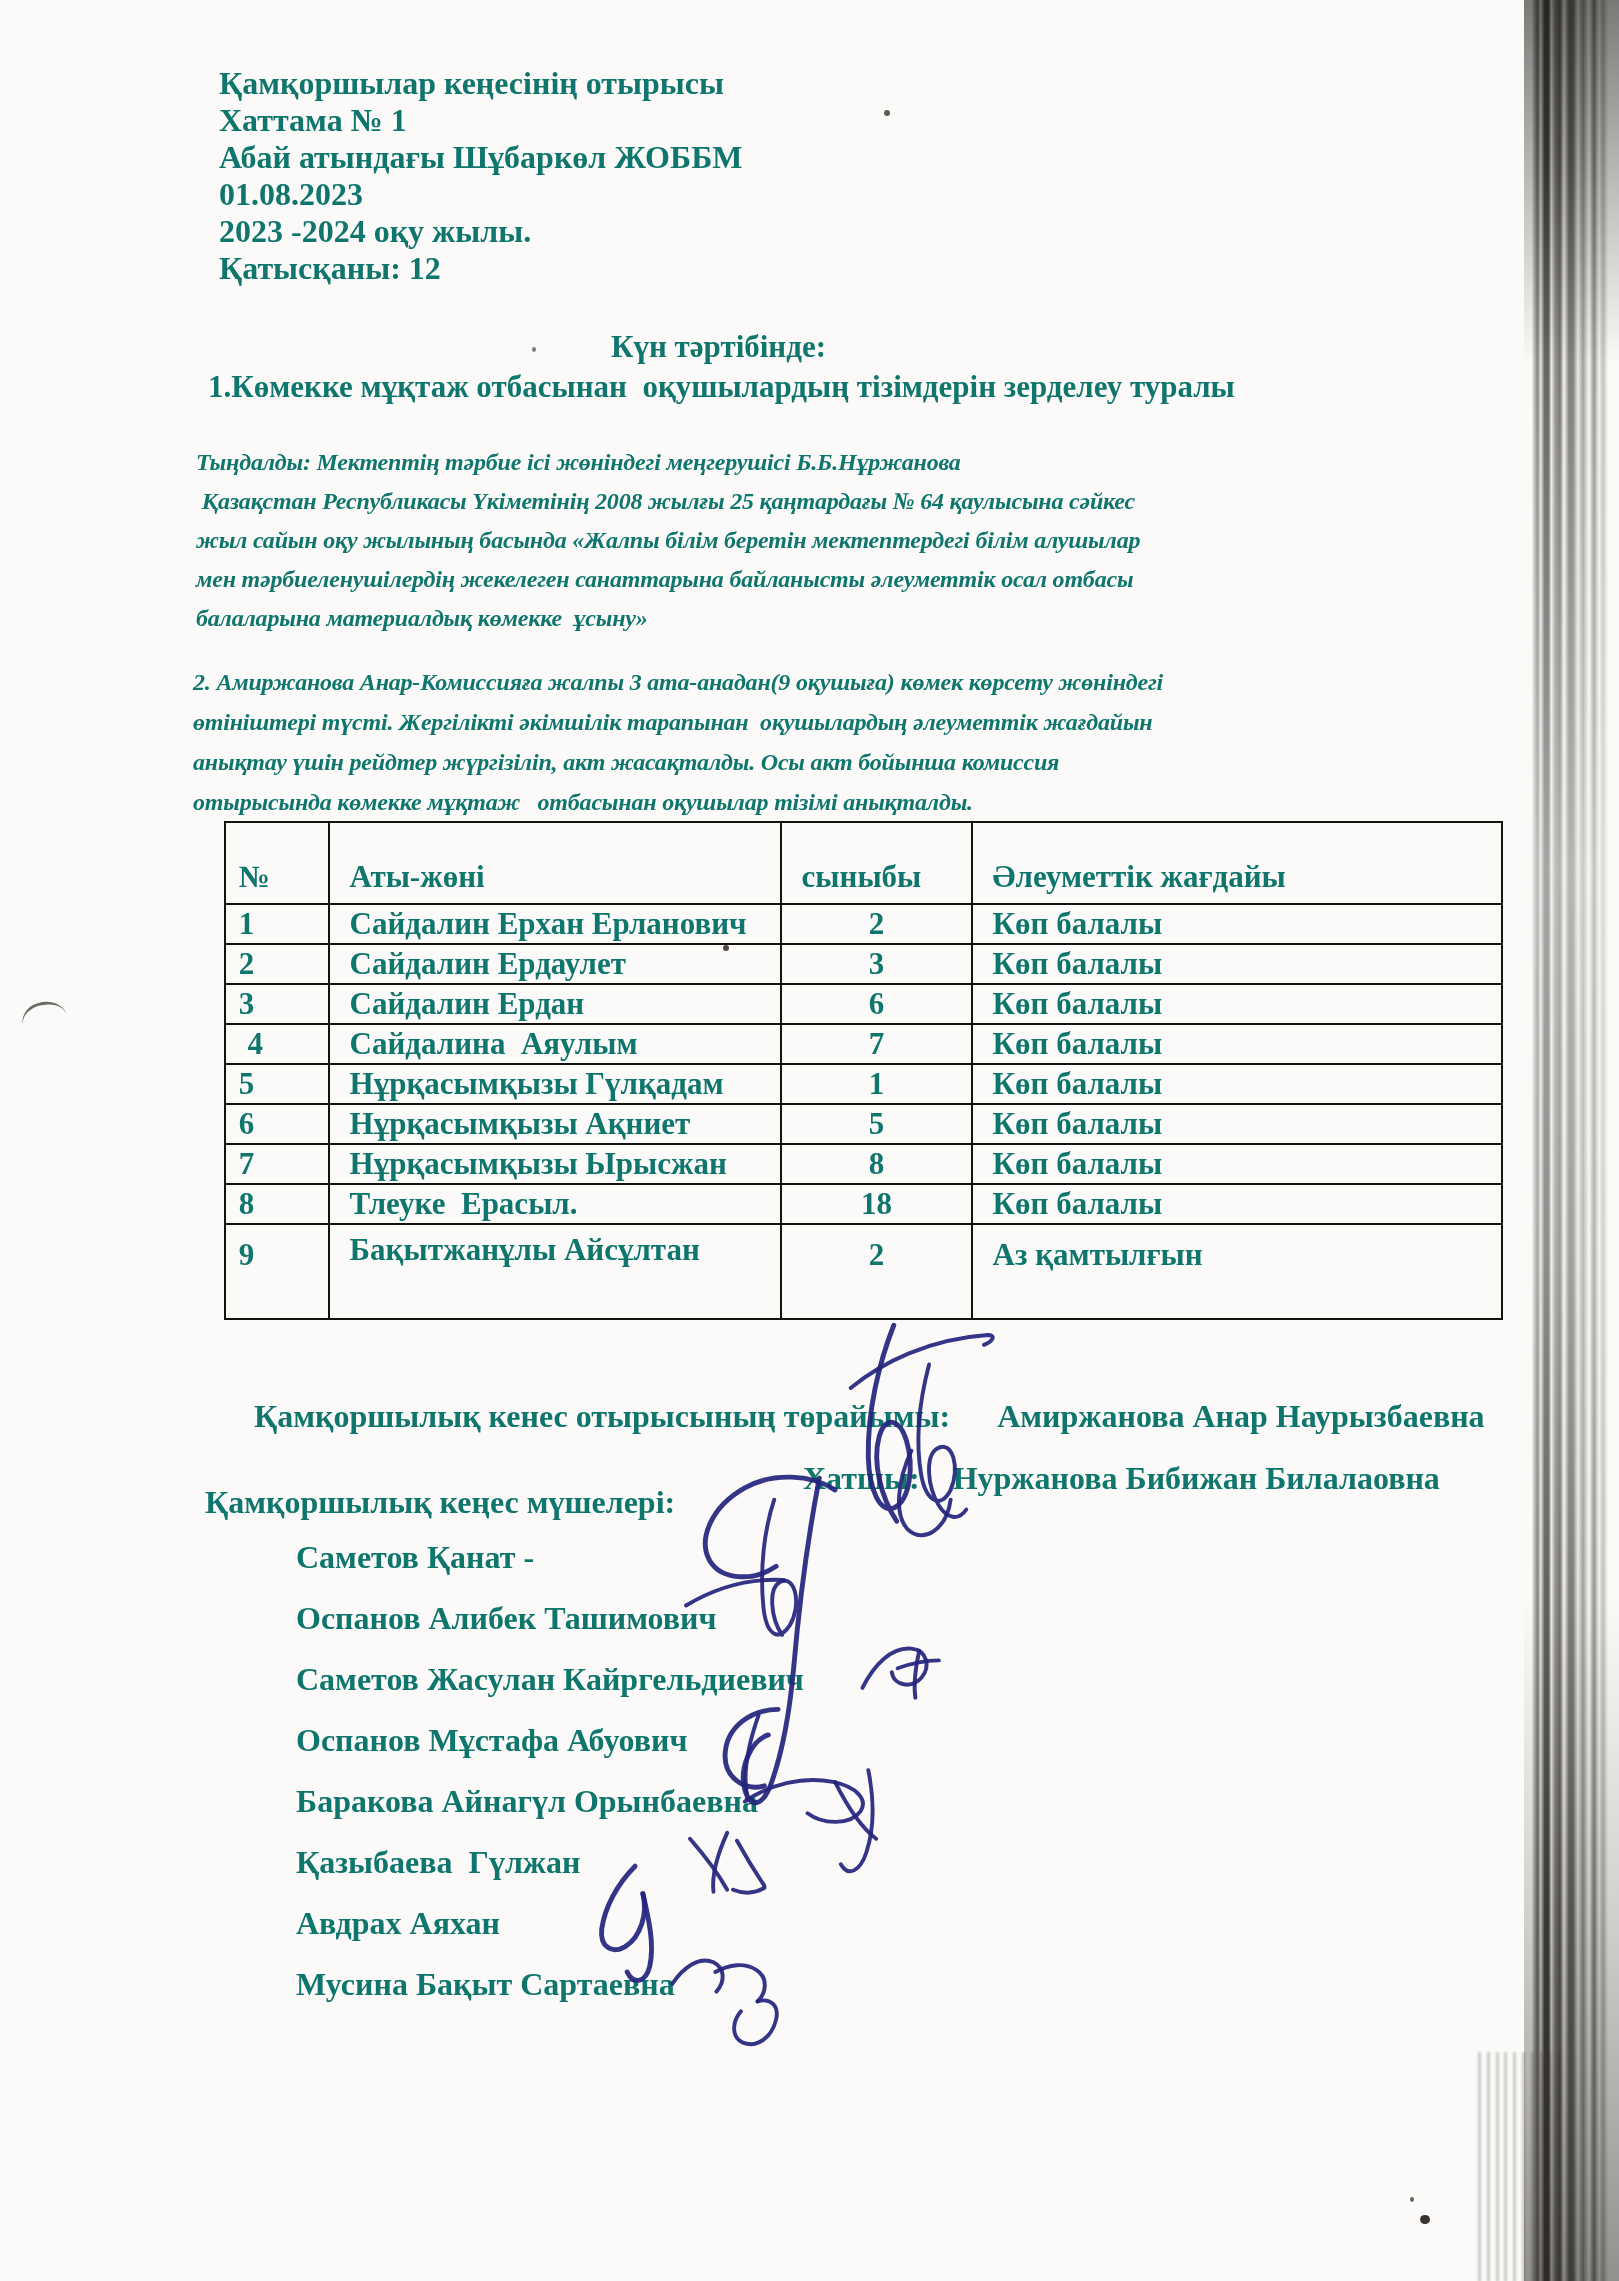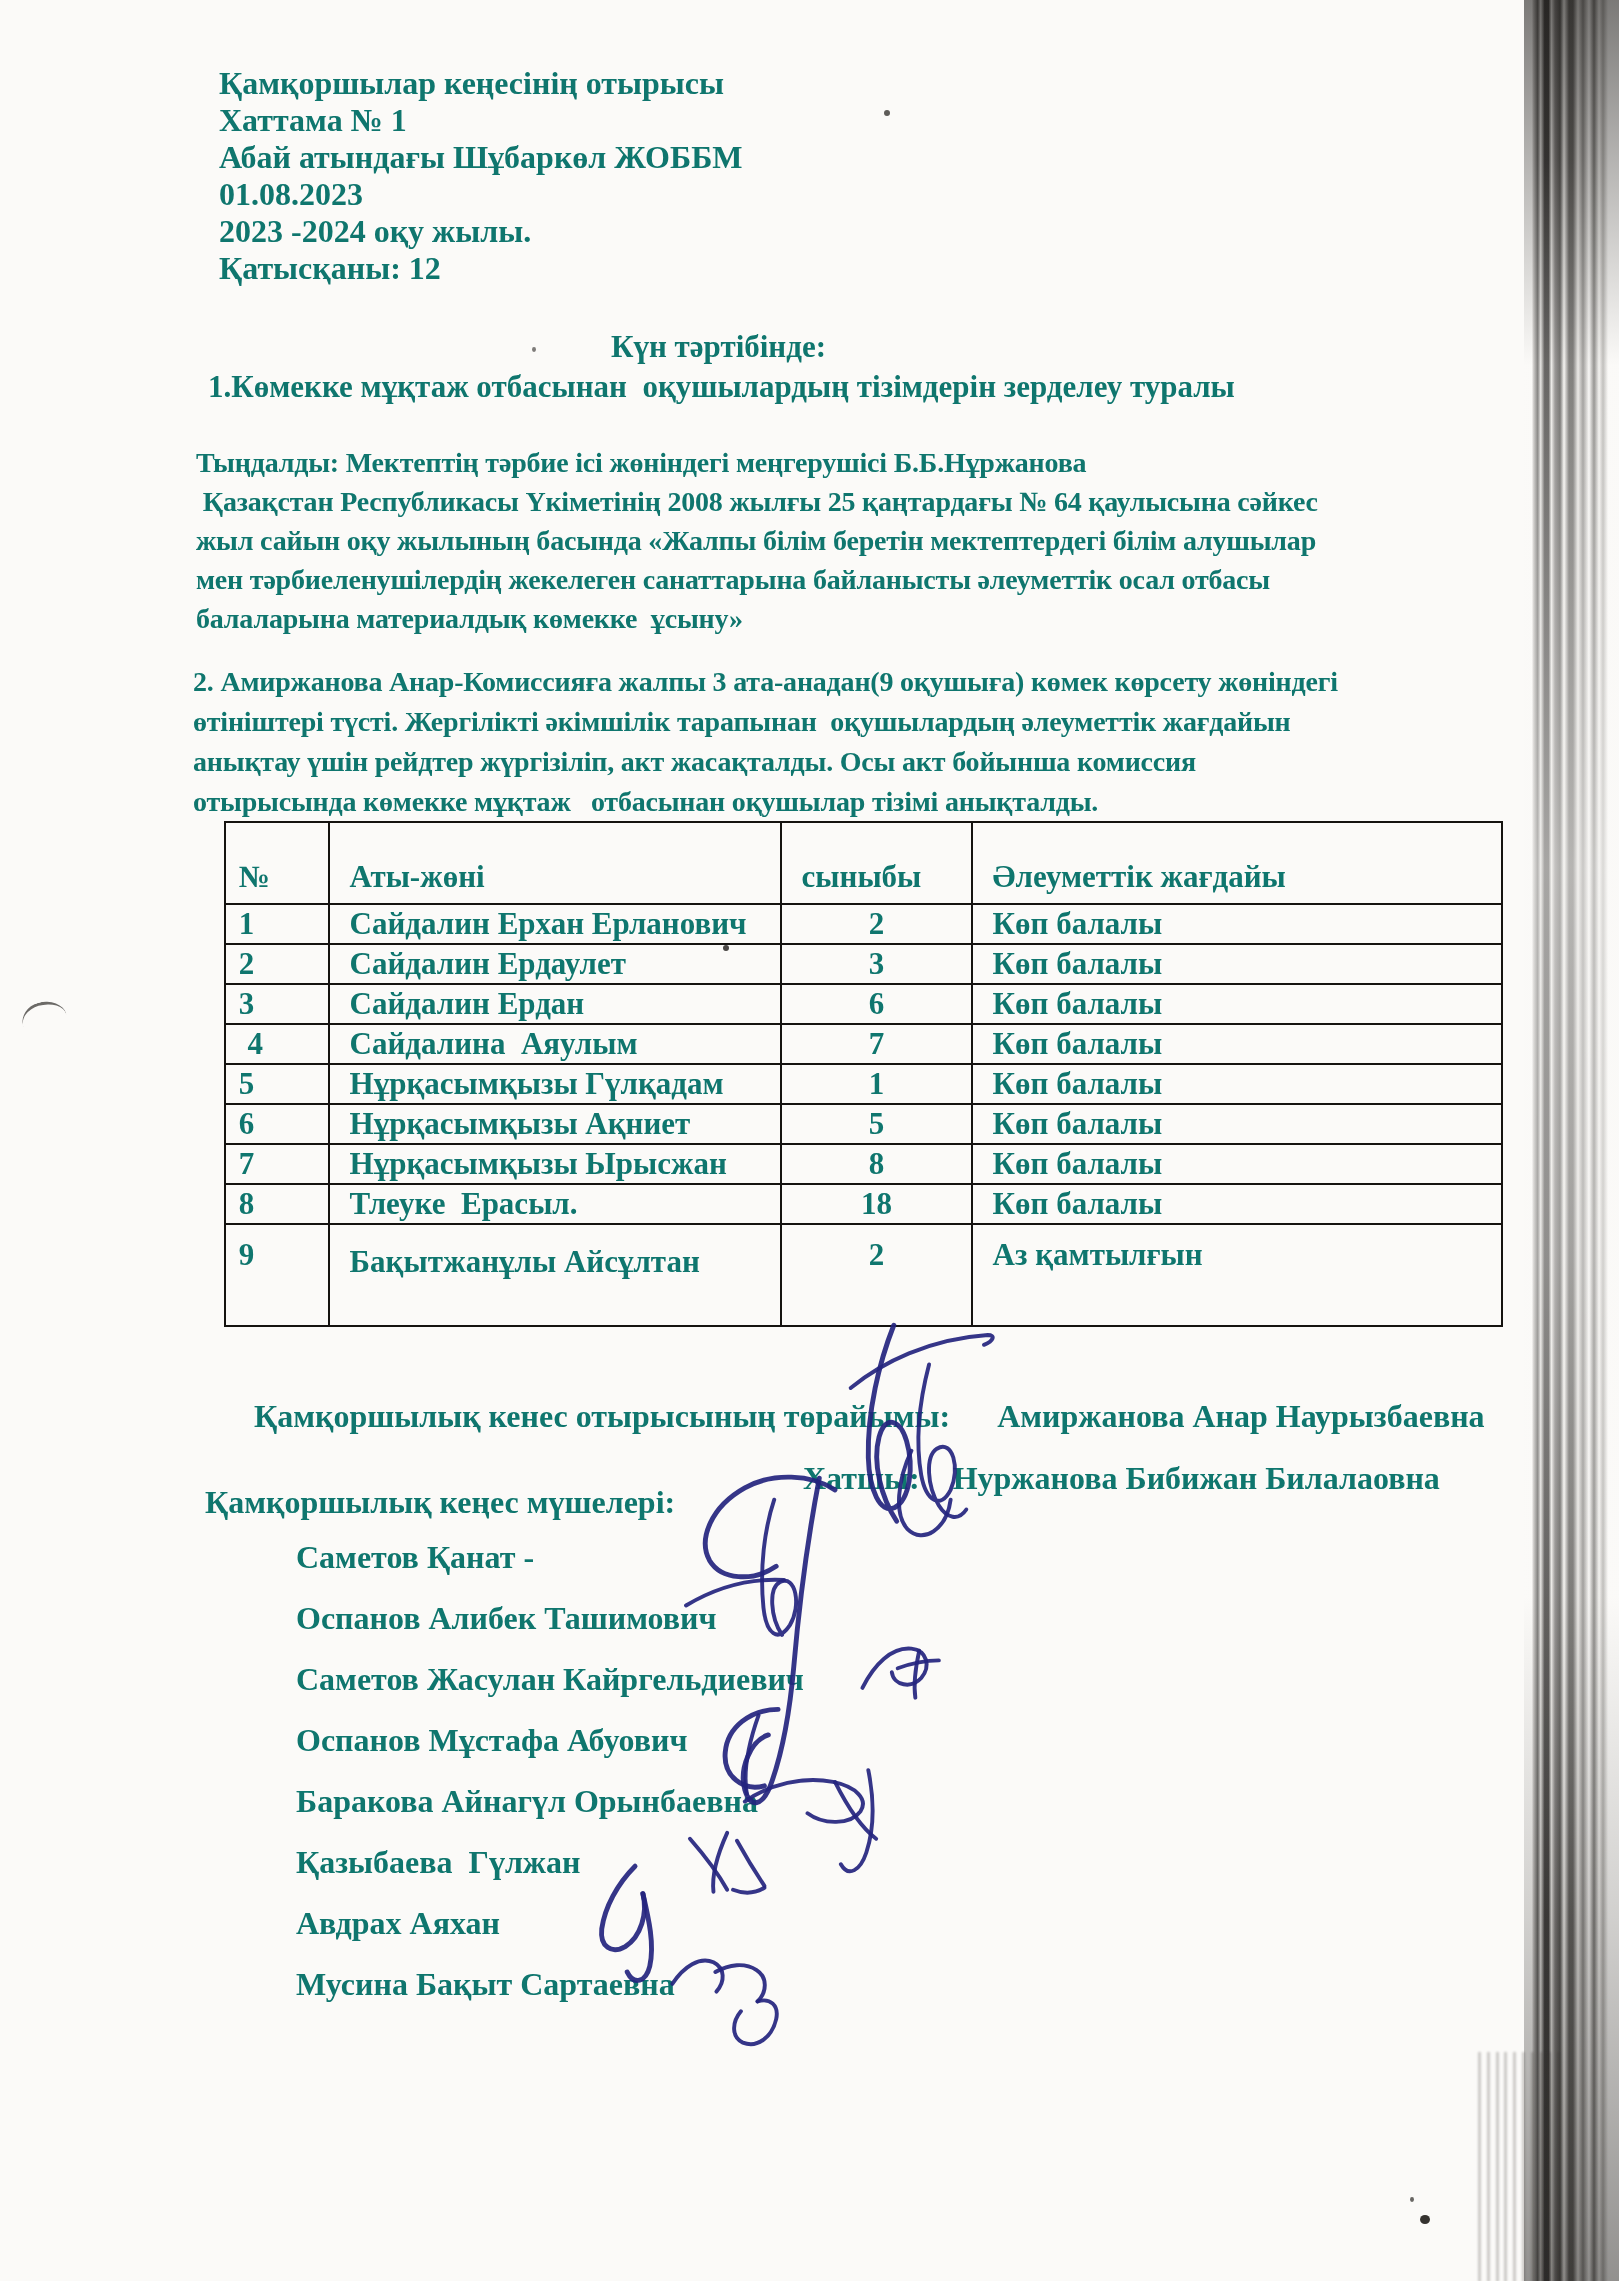--- a/index.html
+++ b/index.html
@@ -10,40 +10,40 @@
     overflow:hidden;
     font-family:"Liberation Serif","DejaVu Serif",serif;
     font-weight:700;
     color:#0f766e;
   }
   .abs{position:absolute;}
   .pre{white-space:pre;}
   .hdr-block{left:219px;top:65px;font-size:32px;line-height:37px;}
   .agenda-title{left:0;top:329px;width:1437px;text-align:center;font-size:31px;}
   .agenda-item{left:208px;top:369px;font-size:31px;}
-  .para{font-size:28px;letter-spacing:-0.2px;line-height:39px;}
+  .para{font-size:24px;letter-spacing:-0.2px;line-height:39px;font-style:italic;}
   .para1{left:196px;top:443px;}
   .para2{left:193px;top:662px;line-height:40px;}
 
   table.doc{
     position:absolute;left:224px;top:821px;
     width:1277px;border-collapse:collapse;table-layout:fixed;
   }
   table.doc th,table.doc td{
     border:2.9px solid #151310;
     font-size:31px;font-weight:700;
     overflow:hidden;white-space:pre;
   }
   table.doc th{height:72px;vertical-align:bottom;text-align:left;padding:0 0 7.8px 19.6px;font-weight:700;}
   table.doc th.c-num{padding-left:12.7px;}
   table.doc td{height:38px;vertical-align:middle;padding:0 0 0 19.6px;text-align:left;}
   table.doc td.c-num{padding-left:12.7px;}
   table.doc td.c-grade{text-align:center;padding:0;}
   table.doc tr.last td{height:81px;vertical-align:top;padding-top:11.8px;}
-  table.doc tr.last td.c-name{padding-top:19px;margin-left:44px;}
+  table.doc tr.last td.c-name{padding-top:7px;margin-left:44px;}
 
   .chair-line{left:222px;top:1361px;font-size:32px;}
   .chair-line .name{margin-left:47px;}
   .sec-line{left:771px;top:1423px;font-size:32px;}
   .sec-line .name{margin-left:33px;}
   .members-label{left:205px;top:1484px;font-size:32px;}
   ul.members{left:296px;top:1527px;list-style:none;margin:0;padding:0;font-size:32px;}
   ul.members li{line-height:61px;height:61px;white-space:pre;}
 
   .ink{position:absolute;left:0;top:0;pointer-events:none;}

